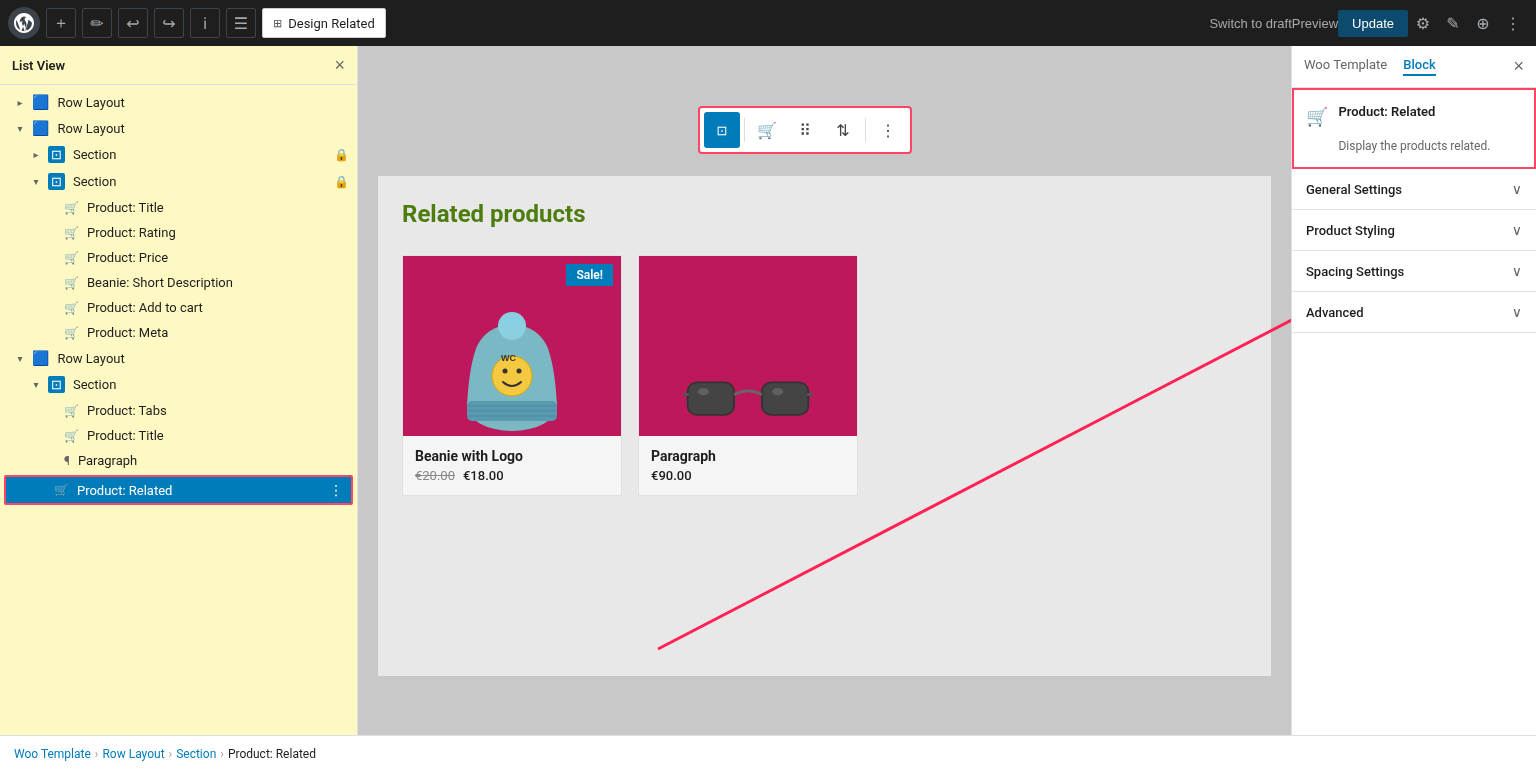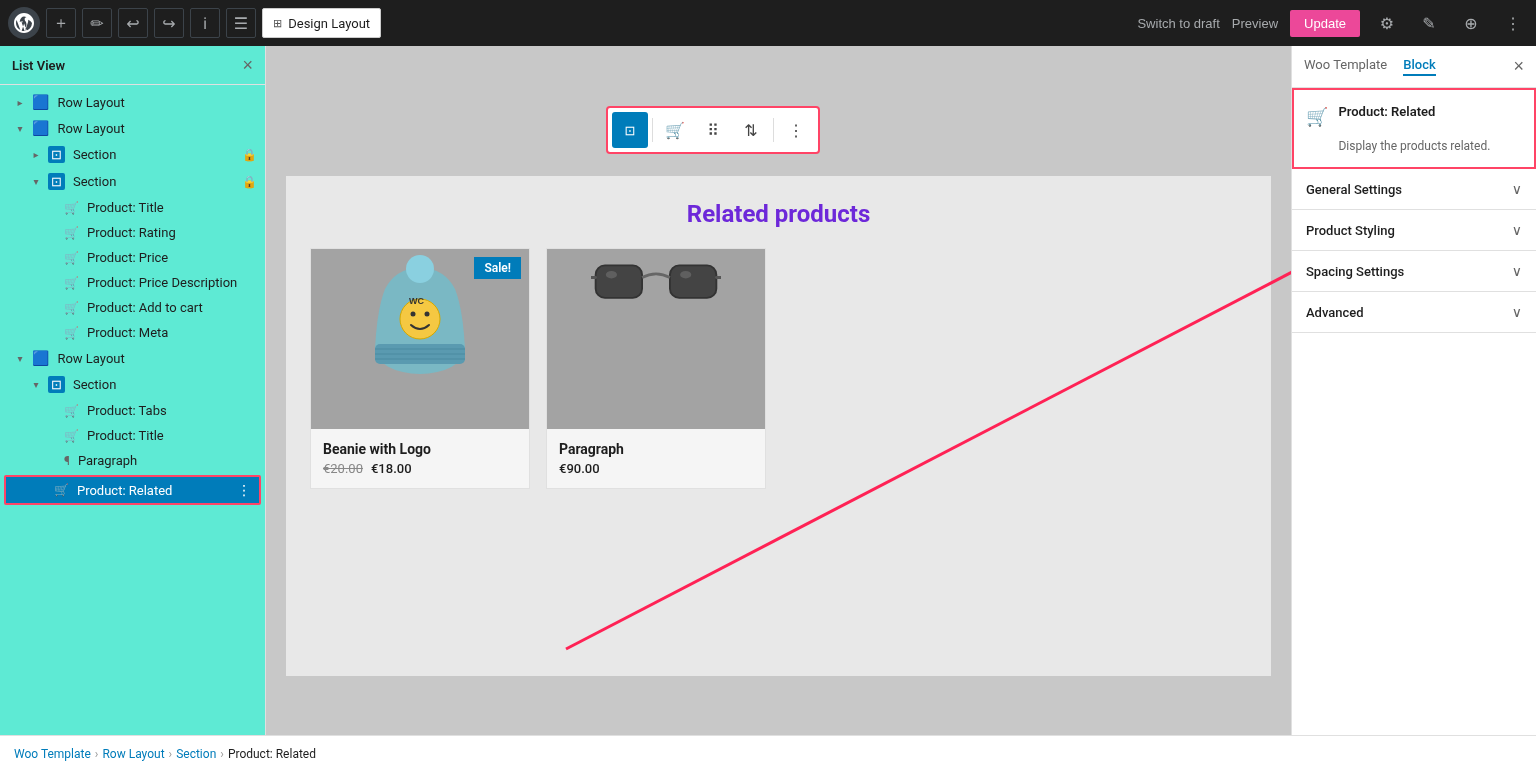--- a/index.html
+++ b/index.html
@@ -5,31 +5,31 @@
     * { box-sizing: border-box; margin: 0; padding: 0; }
     body { font-family: -apple-system, BlinkMacSystemFont, 'Segoe UI', Roboto, sans-serif; font-size: 13px; background: #f0f0f0; overflow: hidden; height: 771px; width: 1536px; display: flex; flex-direction: column; }
 
     
     .top-bar { height: 46px; background: #1e1e1e; display: flex; align-items: center; padding: 0 8px; gap: 6px; flex-shrink: 0; }
     .wp-logo { width: 32px; height: 32px; background: #3c434a; border-radius: 50%; display: flex; align-items: center; justify-content: center; cursor: pointer; }
     .wp-logo svg { width: 20px; height: 20px; fill: white; }
     .top-bar-btn { height: 30px; min-width: 30px; border: 1px solid #3c434a; background: transparent; color: #a7aaad; border-radius: 2px; cursor: pointer; display: flex; align-items: center; justify-content: center; font-size: 16px; }
     .design-library-btn { background: white; color: #1e1e1e; border: 1px solid #ccc; border-radius: 2px; padding: 0 10px; height: 30px; display: flex; align-items: center; gap: 6px; cursor: pointer; font-size: 13px; }
     .top-bar-spacer { flex: 1; }
-    .top-bar-right { display: flex; align-items: center; gap: 12px; }
+    .top-bar-right { display: flex; align-items: center; gap: 0; }
     .switch-draft-btn { color: #a7aaad; background: transparent; border: none; cursor: pointer; font-size: 13px; }
     .preview-btn { color: #a7aaad; background: transparent; border: none; cursor: pointer; font-size: 13px; }
-    .update-btn { background: #ec4899; color: white; border: none; border-radius: 2px; padding: 6px 14px; cursor: pointer; font-size: 13px; }
+    .update-btn { background: #0c4a6e; color: white; border: none; border-radius: 2px; padding: 6px 14px; cursor: pointer; font-size: 13px; }
     .icon-btn { width: 30px; height: 30px; background: transparent; border: none; color: #a7aaad; cursor: pointer; display: flex; align-items: center; justify-content: center; font-size: 16px; }
 
     
     .main { display: flex; flex: 1; overflow: hidden; }
 
     
-    .left-panel { width: 266px; background: #5eead4; border-right: 1px solid #e0e0e0; display: flex; flex-direction: column; flex-shrink: 0; justify-content: space-between; }
+    .left-panel { width: 358px; background: #fef9c3; border-right: 1px solid #e0e0e0; display: flex; flex-direction: column; flex-shrink: 0; justify-content: space-between; }
     .left-panel-header { display: flex; align-items: center; justify-content: space-between; padding: 10px 12px; border-bottom: 1px solid #e0e0e0; }
     .left-panel-title { font-size: 13px; font-weight: 600; color: #1e1e1e; }
     .close-btn { background: transparent; border: none; cursor: pointer; color: #666; font-size: 18px; line-height: 1; }
     
     .tree { overflow-y: auto; flex: 1; padding: 4px 0; }
     .tree-item { display: flex; align-items: center; padding: 5px 8px 5px 12px; cursor: pointer; color: #1e1e1e; font-size: 13px; gap: 4px; user-select: none; }
     .tree-item.active { background: #007cba; color: white; }
     .tree-item.active .tree-icon { color: white; }
     .tree-arrow { width: 16px; display: inline-flex; align-items: center; justify-content: center; font-size: 10px; color: #666; flex-shrink: 0; }
     .tree-arrow.open::before { content: '▾'; }
@@ -46,24 +46,24 @@
     .indent2 { padding-left: 44px; }
 
     
     .canvas { flex: 1; background: #c8c8c8; overflow: auto; position: relative; padding: 20px; }
     
     .block-toolbar { position: absolute; top: 60px; left: 340px; display: flex; align-items: center; gap: 2px; background: white; border: 2px solid #ff4466; border-radius: 4px; padding: 4px; z-index: 10; }
     .toolbar-btn { width: 36px; height: 36px; background: transparent; border: none; cursor: pointer; display: flex; align-items: center; justify-content: center; border-radius: 2px; color: #444; font-size: 16px; }
     .toolbar-divider { width: 1px; height: 24px; background: #ddd; margin: 0 2px; }
 
     .content-area { background: #e8e8e8; margin-top: 60px; padding: 24px; min-height: 500px; }
-    .related-products-title { font-size: 24px; font-weight: 700; color: #6d28d9; margin-bottom: 20px; text-align: center; }
+    .related-products-title { font-size: 24px; font-weight: 700; color: #4d7c0f; margin-bottom: 27px; }
     .products-grid { display: flex; gap: 16px; }
     .product-card { background: #f5f5f5; border: 1px solid #e0e0e0; width: 220px; cursor: pointer; }
-    .product-image-wrap { position: relative; width: 100%; height: 180px; background: #a3a3a3; display: flex; align-items: flex-start; justify-content: center; }
+    .product-image-wrap { position: relative; width: 100%; height: 180px; background: #be185d; display: flex; align-items: flex-end; justify-content: center; }
     .sale-badge { position: absolute; top: 8px; right: 8px; background: #007cba; color: white; font-size: 12px; font-weight: 600; padding: 4px 10px; }
     .product-info { padding: 12px; }
     .product-name { font-size: 14px; font-weight: 700; color: #1e1e1e; margin-bottom: 4px; }
     .product-prices { display: flex; gap: 8px; font-size: 13px; }
     .price-old { text-decoration: line-through; color: #888; }
     .price-new { color: #1e1e1e; font-weight: 500; }
 
     
     .right-panel { width: 245px; background: #fff; border-left: 1px solid #e0e0e0; display: flex; flex-direction: column; flex-shrink: 0; }
     .right-panel-top { display: flex; align-items: center; justify-content: space-between; padding: 10px 12px; border-bottom: 1px solid #e0e0e0; }
@@ -102,21 +102,21 @@
     </svg>
   </div>
   <button class="top-bar-btn" title="Add block">＋</button>
   <button class="top-bar-btn" title="Tools">✏</button>
   <button class="top-bar-btn" title="Undo">↩</button>
   <button class="top-bar-btn" title="Redo">↪</button>
   <button class="top-bar-btn" title="Info">ℹ</button>
   <button class="top-bar-btn" title="List view">☰</button>
   <div class="design-library-btn">
     <span style="font-size:11px; color:#555;">⊞</span>
-    <span>Design Layout</span>
+    <span>Design Related</span>
   </div>
   <div class="top-bar-spacer"></div>
   <div class="top-bar-right">
     <button class="switch-draft-btn">Switch to draft</button>
     <button class="preview-btn">Preview</button>
     <button class="update-btn">Update</button>
     <button class="icon-btn" title="Settings">⚙</button>
     <button class="icon-btn" title="Editor">✎</button>
     <button class="icon-btn" title="Plugins">⊕</button>
     <button class="icon-btn" title="More">⋮</button>
@@ -169,21 +169,21 @@
         <span class="tree-label">Product: Rating</span>
       </div>
       <div class="tree-item indent2">
         <span class="tree-arrow empty"></span>
         <span class="tree-icon">🛒</span>
         <span class="tree-label">Product: Price</span>
       </div>
       <div class="tree-item indent2">
         <span class="tree-arrow empty"></span>
         <span class="tree-icon">🛒</span>
-        <span class="tree-label">Product: Price Description</span>
+        <span class="tree-label">Beanie: Short Description</span>
       </div>
       <div class="tree-item indent2">
         <span class="tree-arrow empty"></span>
         <span class="tree-icon">🛒</span>
         <span class="tree-label">Product: Add to cart</span>
       </div>
       <div class="tree-item indent2">
         <span class="tree-arrow empty"></span>
         <span class="tree-icon">🛒</span>
         <span class="tree-label">Product: Meta</span>

